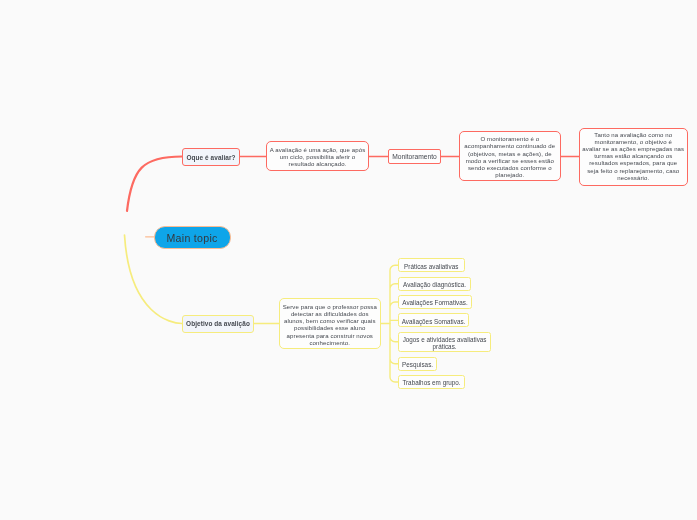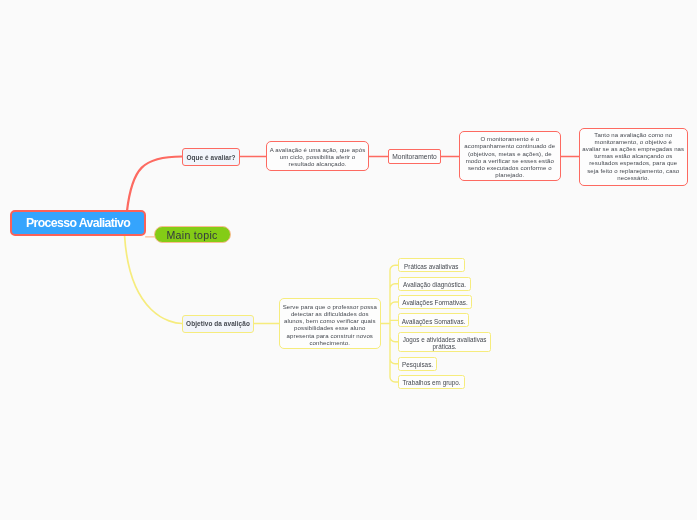--- a/index.html
+++ b/index.html
@@ -13,22 +13,22 @@
         justify-content:center;text-align:center;color:#44484f;}
   .node .lbl{display:block;width:100%;}
   .ln{display:block;white-space:nowrap;}
 
   
   #root-node{left:10px;top:210px;width:136px;height:26px;
     background:#35a4fd;border:2.4px solid #fb6158;border-radius:5px;
     color:#fff;font-weight:bold;font-size:12.3px;letter-spacing:-0.62px;}
 
   
-  #floating-node{left:153.6px;top:226.4px;width:77px;height:17px;
-    background:#84cc16;border:1.3px solid #fcbc92;border-radius:11px;
+  #floating-node{left:153.6px;top:226.4px;width:77px;height:23px;
+    background:#0ea5e9;border:1.3px solid #fcbc92;border-radius:11px;
     font-size:10.6px;color:#34383f;letter-spacing:0.3px;}
 
   .nred{border:1.25px solid #fd6a61;}
   .nyel{border:1.25px solid #f6ec7d;}
   .fill-blue{background:#f2f5fb;}
   .fill-white{background:#fdfdfd;}
   .t-bold{font-weight:bold;font-size:6.45px;letter-spacing:0.08px;}
   .t-plain{font-weight:normal;font-size:6.7px;}
   .t-desc .ln{font-weight:normal;font-size:6.05px;line-height:7.2px;letter-spacing:0.1px;}
   .t-desc .lbl{transform:translateY(1.9px);}
@@ -52,23 +52,20 @@
       <path d="M560,156.5 L579,156.5" stroke="#fd6a61" stroke-width="1.3"></path>
 
       <path d="M253,323.5 L279,323.5" stroke="#f6ec7d" stroke-width="1.3"></path>
       <path d="M380,323.5 L390,323.5" stroke="#f6ec7d" stroke-width="1.3"></path>
     </g>
     <g fill="none">
         <path d="M398,265.2 L395,265.2 A5,5 0 0 0 390,270.2 M398,283.7 L395,283.7 A5,5 0 0 0 390,288.7 M398,302 L395,302 A5,5 0 0 0 390,307 M398,320.4 L390,320.4 M398,341.8 L395,341.8 A5,5 0 0 1 390,336.8 M398,363.7 L395,363.7 A5,5 0 0 1 390,358.7 M398,382 L395,382 A5,5 0 0 1 390,377 M390,270.2 L390,377 " fill="none" stroke="#f6ec7d" stroke-width="1.4"></path>
       </g>
   </svg>
 
-  <div class="node" id="root-node">
-    <span class="lbl">Processo Avaliativo</span>
-  </div>
 
   <div class="node" id="floating-node">
     <span class="lbl">Main topic</span>
   </div>
 
   <div class="node nred fill-blue t-bold" style="left:182px;top:148px;width:58px;height:18px;border-radius:3px;">
     <span class="lbl">
         <span class="ln">Oque é avaliar?</span>
       </span>
   </div>

